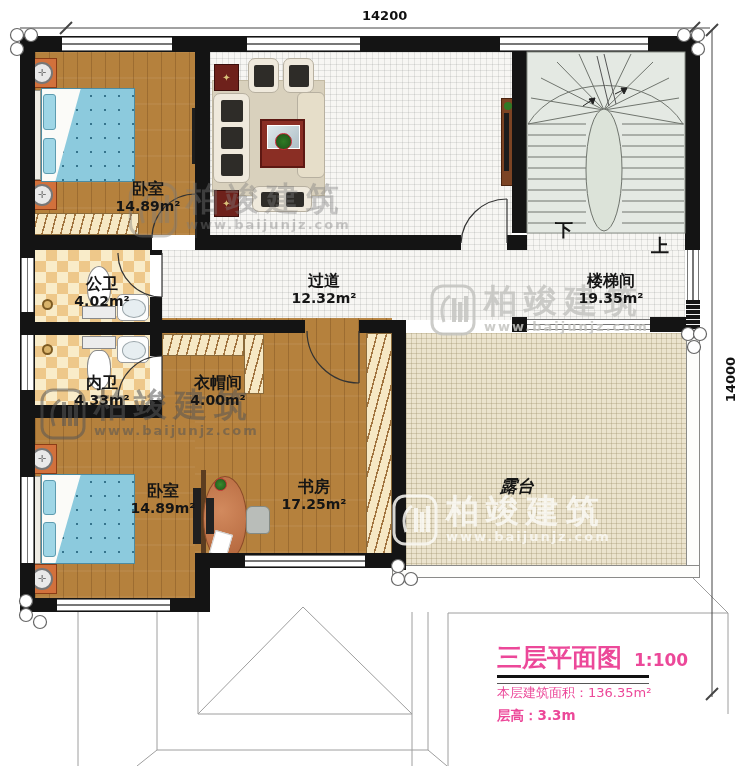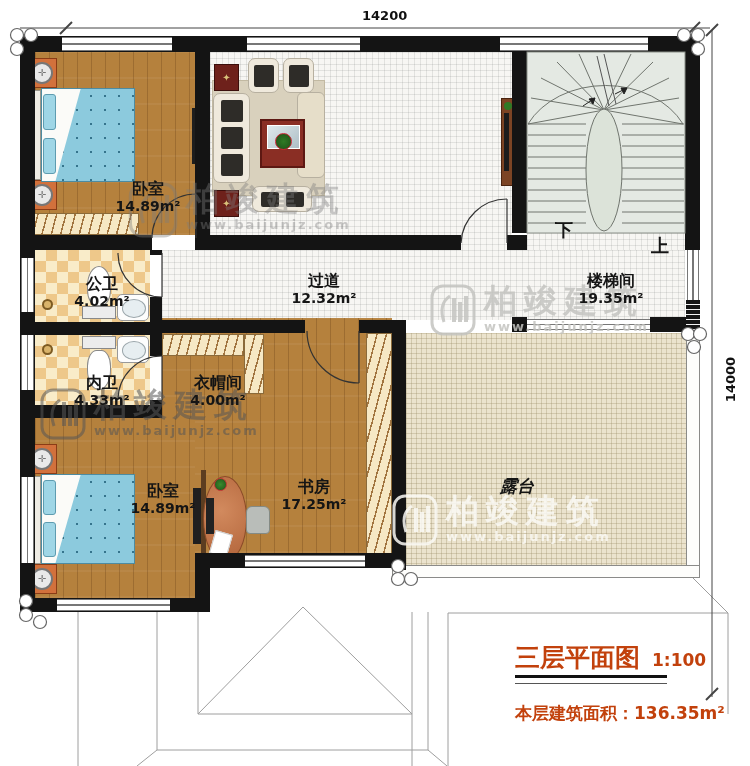--- a/index.html
+++ b/index.html
@@ -46,26 +46,26 @@
   .cush{position:absolute;background:#2e2c28;border-radius:2px;}
   .rlabel,.room-label{position:absolute;z-index:7;transform:translateX(-50%);text-align:center;color:#151515;font-weight:700;white-space:nowrap;}
   .room-label .nm{font-size:16px;line-height:1.1;}
   .room-label .ar{font-size:14px;line-height:1.2;}
   
   .wm{position:absolute;z-index:6;display:flex;align-items:flex-start;gap:8px;pointer-events:none;}
   .wm .wm-txt{display:flex;flex-direction:column;}
   .wm .wm-brand{font-size:33px;font-weight:700;letter-spacing:7px;line-height:1.05;}
   .wm .wm-url{font-size:13px;font-weight:700;letter-spacing:2px;}
   
-  #titleblock{position:absolute;left:515px;top:645px;z-index:7;color:#c2410c;}
+  #titleblock{position:absolute;left:497px;top:645px;z-index:7;color:#ec4899;}
   #titleblock .trow{display:flex;align-items:flex-end;gap:12px;}
   #titleblock .tmain{font-size:25px;font-weight:700;line-height:1;}
   #titleblock .tscale{font-size:17px;font-weight:700;line-height:1.1;}
   #titleblock .tline{width:152px;height:5px;border-top:3px solid #111;border-bottom:1px solid #555;margin-top:5px;}
-  #titleblock .tinfo{font-size:17px;font-weight:700;margin-top:20px;line-height:1.1;}
+  #titleblock .tinfo{font-size:13px;font-weight:400;margin-top:2px;line-height:1.1;}
   #titleblock .tinfo2{font-size:13.5px;font-weight:700;margin-top:8px;line-height:1.1;}
   .dim{position:absolute;z-index:7;font-size:13px;font-weight:700;color:#111;}
   svg.overlay{position:absolute;left:0;top:0;z-index:5;pointer-events:none;}
 </style>
 </head>
 <body>
 
 <div id="stage">
 
   <div class="floor wood" style="left:35px;top:52px;width:175px;height:183px;"></div>
@@ -400,15 +400,16 @@
   <div class="dim" style="left:330px;top:8px;margin-left:32px;">14200</div>
   <div class="dim" style="left:700px;top:372px;width:60px;text-align:center;transform:rotate(-90deg);">14000</div>
 
   <div id="titleblock">
     <div class="trow">
       <span class="tmain">三层平面图</span>
       <span class="tscale">1:100</span>
     </div>
     <div class="tline"></div>
     <div class="tinfo">本层建筑面积：136.35m²</div>
+    <div class="tinfo2">层高：3.3m</div>
   </div>
 
 </div>
 
 </body></html>

